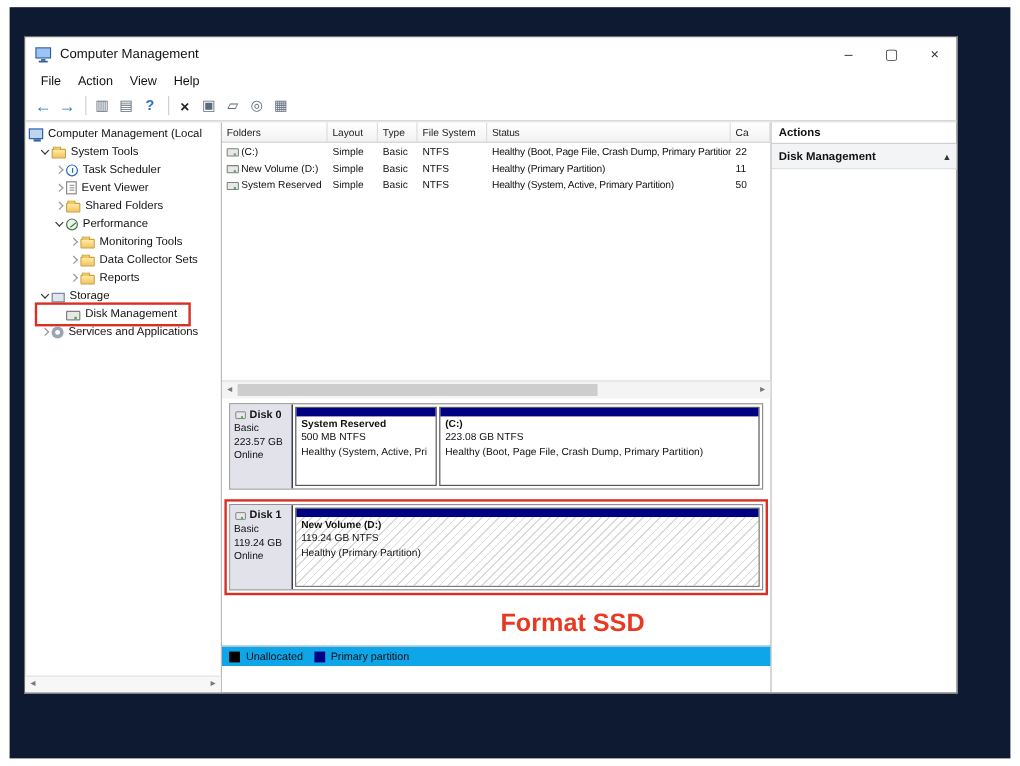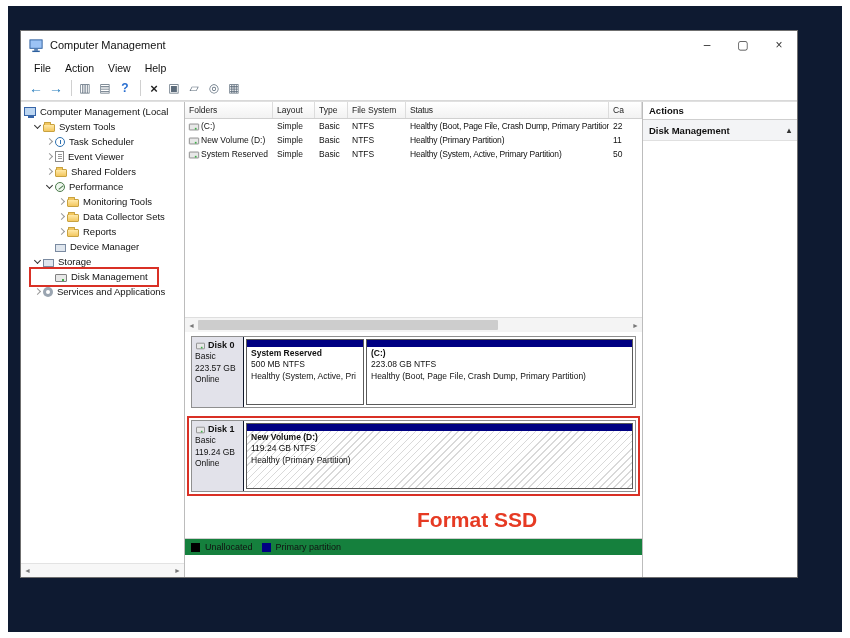--- a/index.html
+++ b/index.html
@@ -101,21 +101,21 @@
   .part{border:1px solid #5a5a5a;box-sizing:border-box;display:flex;flex-direction:column;min-width:0;background:#fff;}
   .part-band{height:7px;flex:none;background:#000082;}
   .part-body{flex:1;padding:1px 4px;font-size:8.5px;line-height:1.35;color:#111;overflow:hidden;white-space:nowrap;}
   .part-body b{font-size:8.5px;}
   .part.hatched .part-body{background:repeating-linear-gradient(135deg,#ffffff 0 4px,#d9d9d9 4px 5px);}
   .p-sr{width:118px;flex:none;}
   .p-c{flex:1;}
 
   .format-ssd{position:absolute;left:232px;top:176px;font-size:21px;font-weight:600;color:#e63a23;}
   .legend{position:absolute;left:0;right:0;bottom:22px;height:16px;border-top:1px solid #cfcfcf;
-          display:flex;align-items:center;gap:5px;padding-left:6px;font-size:9px;color:#111;background:#15803d;}
+          display:flex;align-items:center;gap:5px;padding-left:6px;font-size:9px;color:#111;background:#0ea5e9;}
   .sw{width:9px;height:9px;flex:none;display:inline-block;}
   .sw-unalloc{background:#000000;}
   .sw-primary{background:#000082;}
 
   
   .actions-pane{width:154px;flex:none;font-size:9.5px;color:#111;}
   .actions-header{height:17px;display:flex;align-items:center;padding-left:6px;font-weight:bold;
                   border-bottom:1px solid #cfcfcf;}
   .actions-sec{height:20px;display:flex;align-items:center;justify-content:space-between;
                padding:0 6px;font-weight:bold;background:#f3f4f6;border-bottom:1px solid #e0e0e0;}
@@ -222,25 +222,20 @@
           </span>
         <span class="ti i-folder"></span>
         <span class="tlabel">Data Collector Sets</span>
       </div>
       <div class="tree-item lv3">
         <span class="chev col">
             <i></i>
           </span>
         <span class="ti i-folder"></span>
         <span class="tlabel">Reports</span>
-      </div>
-      <div class="tree-item lv2">
-        <span class="chev none"></span>
-        <span class="ti i-device"></span>
-        <span class="tlabel">Device Manager</span>
       </div>
       <div class="tree-item lv1">
         <span class="chev exp">
             <i></i>
           </span>
         <span class="ti i-device"></span>
         <span class="tlabel">Storage</span>
       </div>
       <div class="tree-item lv2 highlight">
         <span class="chev none"></span>

